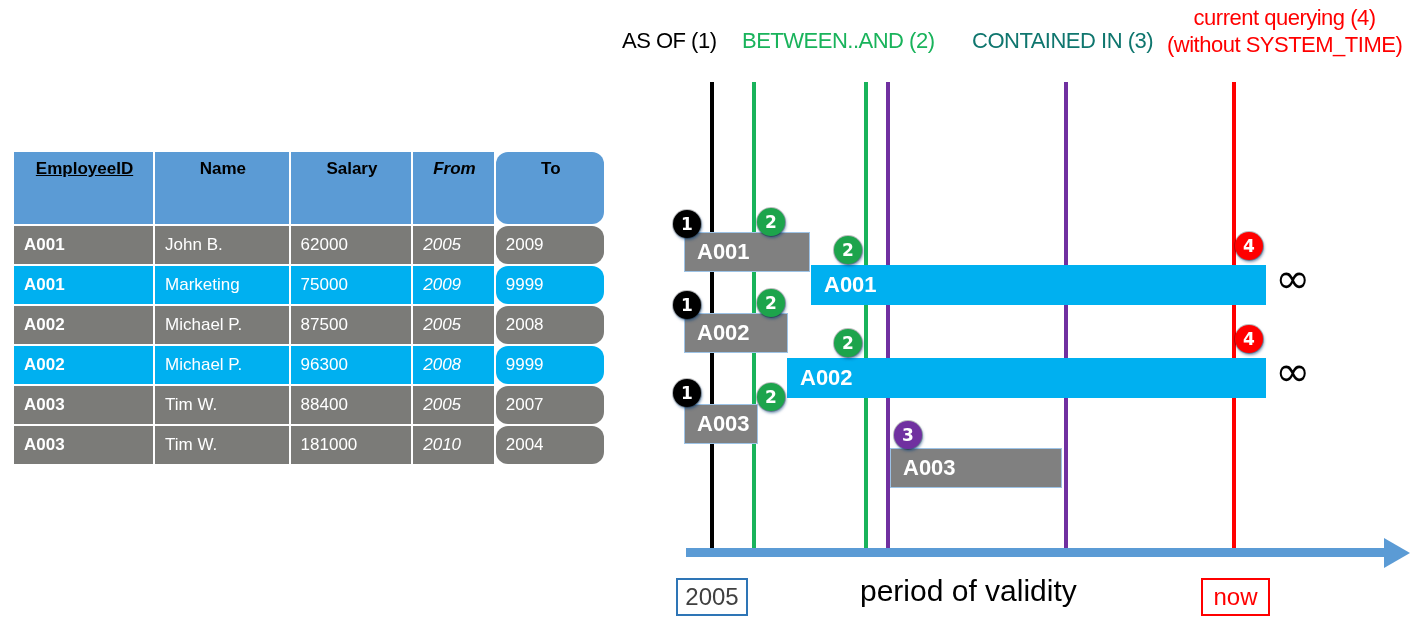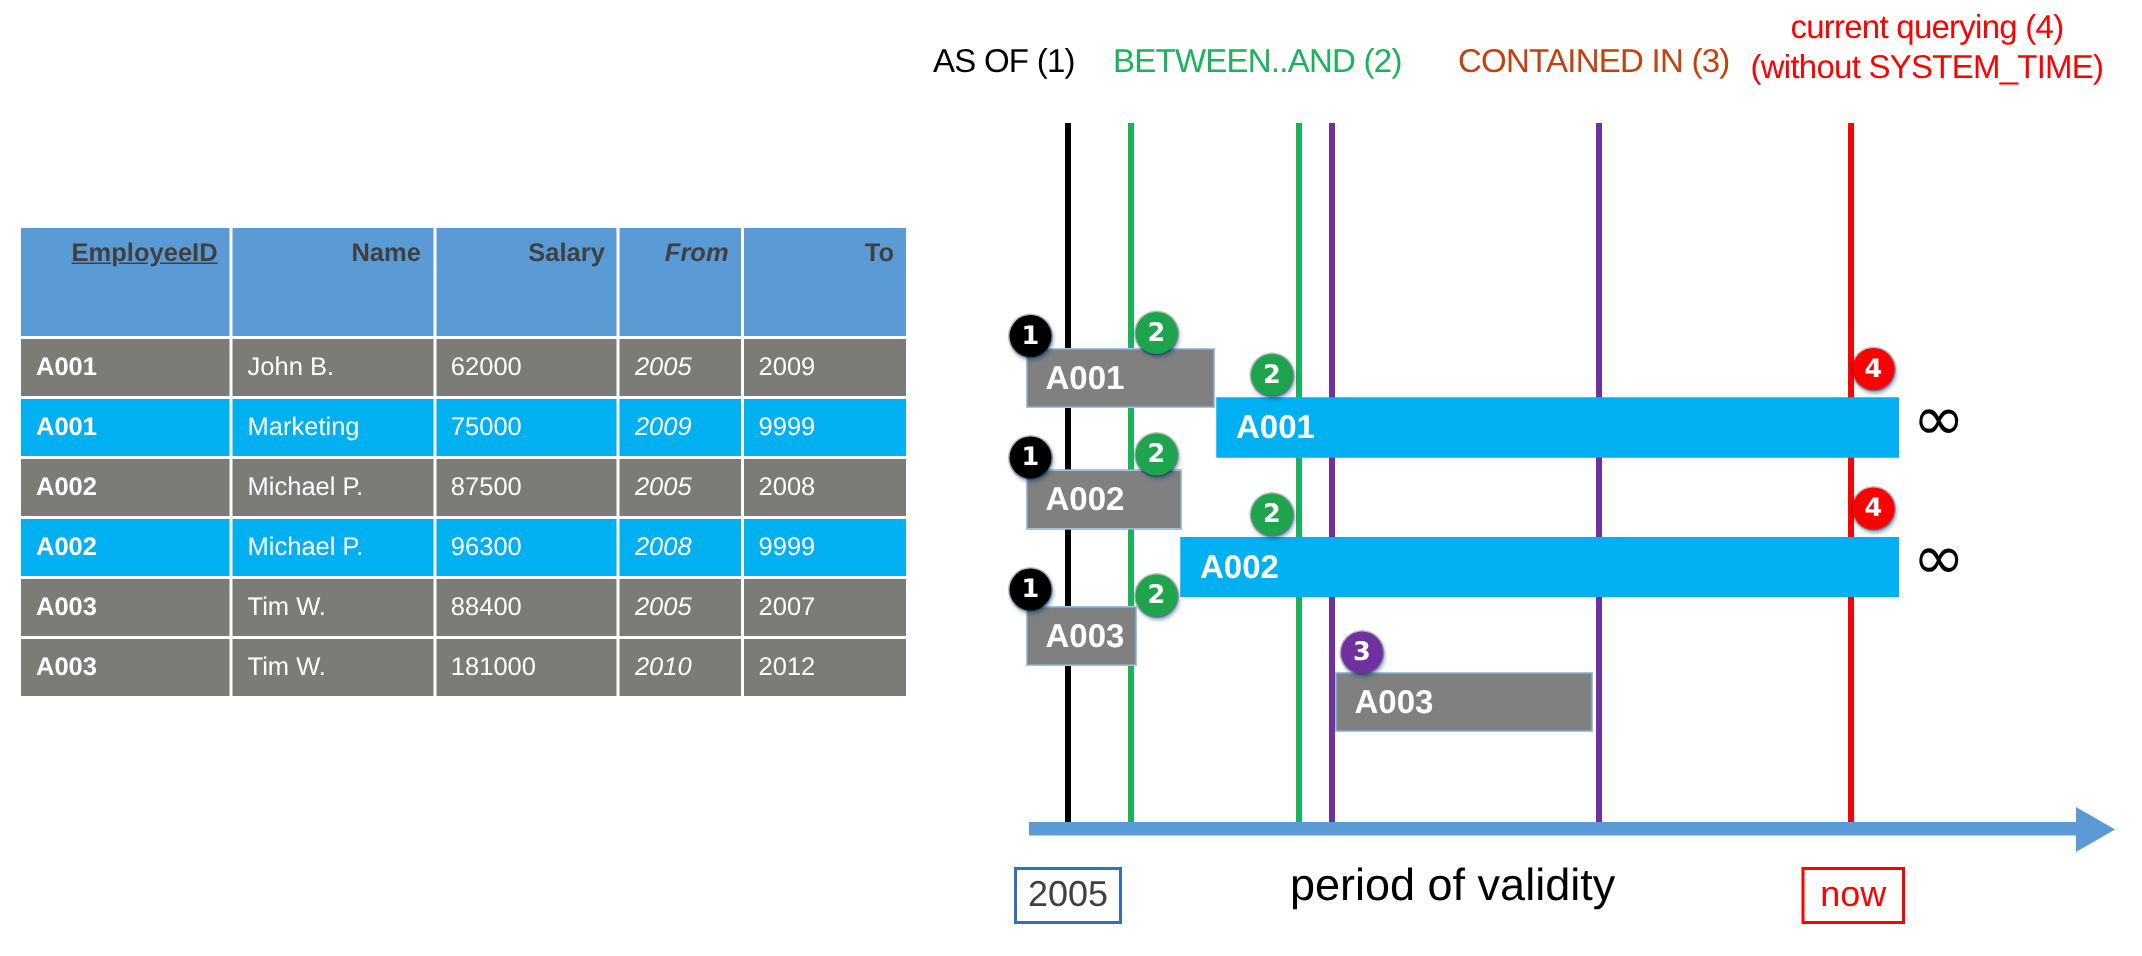--- a/index.html
+++ b/index.html
@@ -13,49 +13,49 @@
   .stage{position:absolute;left:0;top:0;width:1428px;height:637px;}
 
   
   #emp-table{
     position:absolute;left:12px;top:150px;
     border-collapse:separate;border-spacing:2px;
     width:594px;
   }
   #emp-table th{
     background:#5B9BD5;
-    color:#404040;
+    color:#000000;
     font-weight:bold;
     font-size:17px;
-    text-align:right;
+    text-align:center;
     padding:7px 8px 7px 10px;
     height:58px;
     vertical-align:top;
     white-space:nowrap;
   }
   #emp-table th .u{text-decoration:underline;}
   #emp-table td{
     color:#ffffff;
     font-size:17px;
     padding:9px 8px 9px 10px;
     white-space:nowrap;
     vertical-align:middle;
   }
   #emp-table tr.gray td{background:#7B7B78;}
   #emp-table tr.cyan td{background:#00B0F0;}
   #emp-table td.idcell{font-weight:bold;}
   
-  .c0{width:130px;} .c1{width:130px;} .c2{width:120px;} .c3{width:70px;font-style:italic;} .c4{width:110px;}
+  .c0{width:130px;} .c1{width:130px;} .c2{width:120px;} .c3{width:70px;font-style:italic;} .c4{width:110px;border-radius:12px;}
 
   
   .legend{position:absolute;top:0;left:0;width:100%;height:64px;}
   .lg{position:absolute;font-size:22px;white-space:nowrap;letter-spacing:-0.5px;text-align:center;}
   .lg1{left:622px;top:28px;color:#000000;}
   .lg2{left:742px;top:28px;color:#19B35B;}
-  .lg3{left:972px;top:28px;color:#c2410c;}
+  .lg3{left:972px;top:28px;color:#0f766e;}
   .lg4{left:1167px;top:4px;color:#FF0000;line-height:27px;}
 
   
   .vline{position:absolute;width:4px;}
   .axis{
     position:absolute;left:686px;top:548px;
     width:700px;height:9px;background:#5B9BD5;
   }
   .axis-arrow{
     position:absolute;left:1384px;top:538px;
@@ -168,21 +168,21 @@
           <td class="c1">Tim W.</td>
           <td class="c2">88400</td>
           <td class="c3">2005</td>
           <td class="c4">2007</td>
         </tr>
         <tr class="gray">
           <td class="c0 idcell">A003</td>
           <td class="c1">Tim W.</td>
           <td class="c2">181000</td>
           <td class="c3">2010</td>
-          <td class="c4">2012</td>
+          <td class="c4">2004</td>
         </tr>
       </tbody>
   </table>
 
   <div id="vlines-layer">
       <div class="vline" style="left: 710px; top: 82px; height: 474px; background: rgb(0, 0, 0);"></div>
       <div class="vline" style="left: 752px; top: 82px; height: 474px; background: rgb(25, 179, 91);"></div>
       <div class="vline" style="left: 864px; top: 82px; height: 474px; background: rgb(25, 179, 91);"></div>
       <div class="vline" style="left: 886px; top: 82px; height: 474px; background: rgb(112, 48, 160);"></div>
       <div class="vline" style="left: 1064px; top: 82px; height: 474px; background: rgb(112, 48, 160);"></div>

